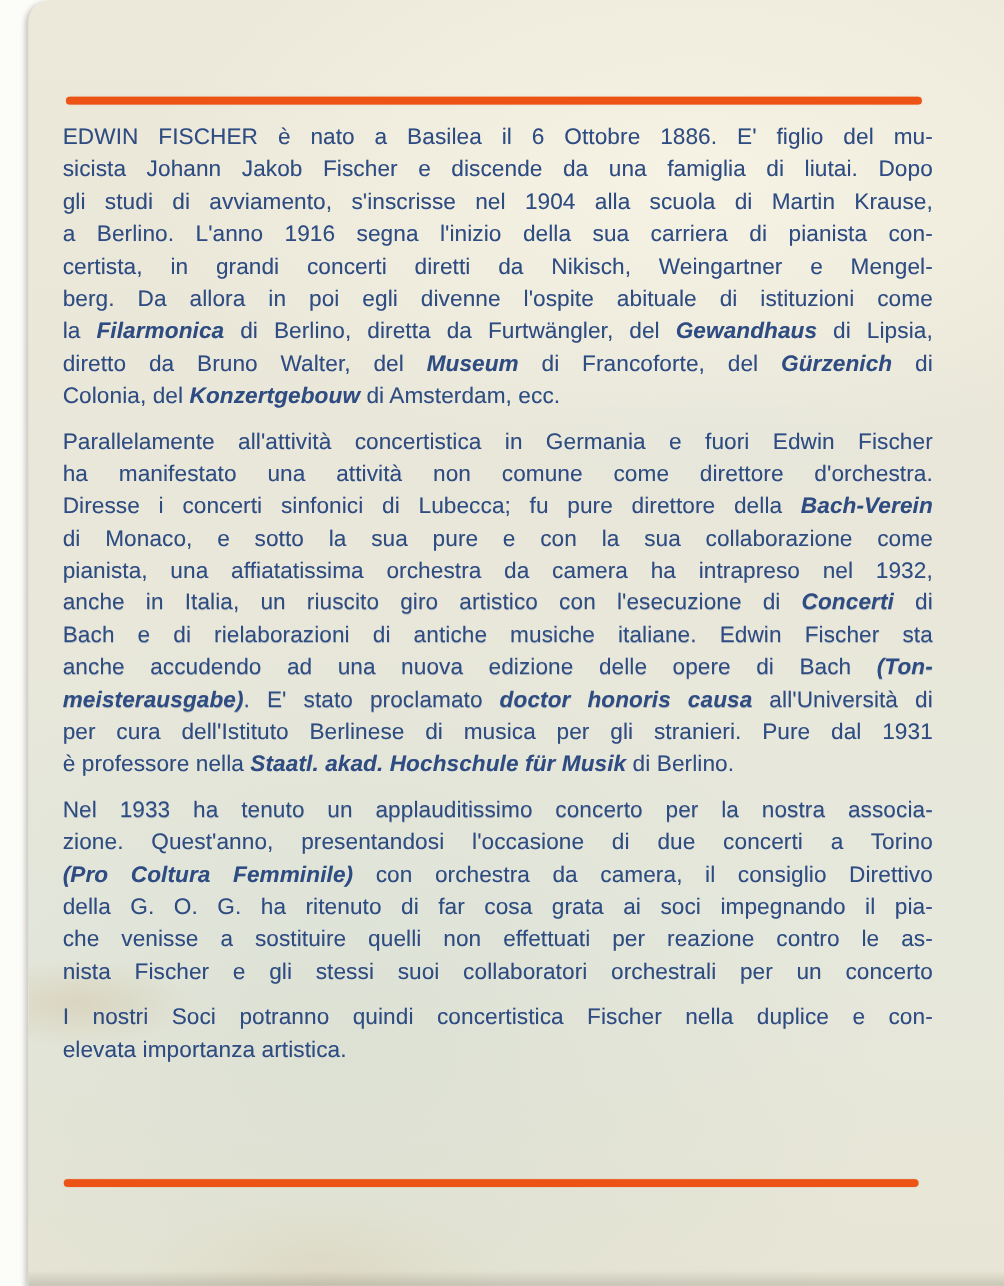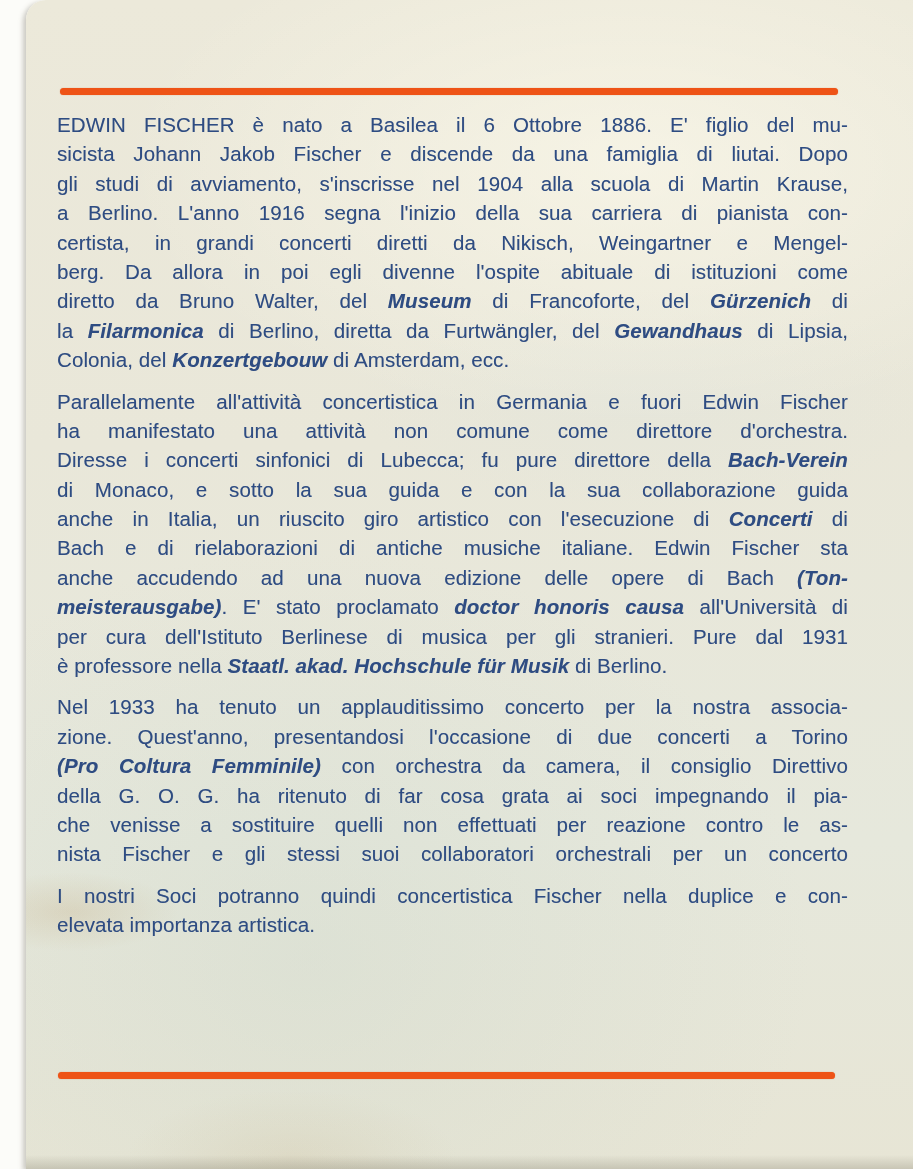--- a/index.html
+++ b/index.html
@@ -72,29 +72,30 @@
   <div class="page">
     <div class="rule rule-top" style="background: rgb(238, 83, 22);"></div>
     <div class="doc-body" style="color: rgb(46, 76, 130);">
         <div class="para">
           <div class="line">EDWIN FISCHER è nato a Basilea il 6 Ottobre 1886. E' figlio del mu-</div>
           <div class="line">sicista Johann Jakob Fischer e discende da una famiglia di liutai. Dopo</div>
           <div class="line">gli studi di avviamento, s'inscrisse nel 1904 alla scuola di Martin Krause,</div>
           <div class="line">a Berlino. L'anno 1916 segna l'inizio della sua carriera di pianista con-</div>
           <div class="line">certista, in grandi concerti diretti da Nikisch, Weingartner e Mengel-</div>
           <div class="line">berg. Da allora in poi egli divenne l'ospite abituale di istituzioni come</div>
+          <div class="line">la <span class="em">Filarmonica</span> di Berlino, diretta da Furtwängler, del <span class="em">Gewandhaus</span> di Lipsia,</div>
           <div class="line">diretto da Bruno Walter, del <span class="em">Museum</span> di Francoforte, del <span class="em">Gürzenich</span> di</div>
-          <div class="line">la <span class="em">Filarmonica</span> di Berlino, diretta da Furtwängler, del <span class="em">Gewandhaus</span> di Lipsia,</div>
           <div class="line plast">Colonia, del <span class="em">Konzertgebouw</span> di Amsterdam, ecc.</div>
         </div>
         <div class="para">
           <div class="line">Parallelamente all'attività concertistica in Germania e fuori Edwin Fischer</div>
           <div class="line">ha manifestato una attività non comune come direttore d'orchestra.</div>
           <div class="line">Diresse i concerti sinfonici di Lubecca; fu pure direttore della <span class="em">Bach-Verein</span></div>
-          <div class="line">di Monaco, e sotto la sua guida e con la sua collaborazione guida</div>
+          <div class="line">di Monaco, e sotto la sua pure e con la sua collaborazione come</div>
+          <div class="line">pianista, una affiatatissima orchestra da camera ha intrapreso nel 1932,</div>
           <div class="line">anche in Italia, un riuscito giro artistico con l'esecuzione di <span class="em">Concerti</span> di</div>
           <div class="line">Bach e di rielaborazioni di antiche musiche italiane. Edwin Fischer sta</div>
           <div class="line">anche accudendo ad una nuova edizione delle opere di Bach <span class="em">(Ton-</span></div>
           <div class="line"><span class="em">meisterausgabe)</span>. E' stato proclamato <span class="em">doctor honoris causa</span> all'Università di</div>
           <div class="line">per cura dell'Istituto Berlinese di musica per gli stranieri. Pure dal 1931</div>
           <div class="line plast">è professore nella <span class="em">Staatl. akad. Hochschule für Musik</span> di Berlino.</div>
         </div>
         <div class="para">
           <div class="line">Nel 1933 ha tenuto un applauditissimo concerto per la nostra associa-</div>
           <div class="line">zione. Quest'anno, presentandosi l'occasione di due concerti a Torino</div>

